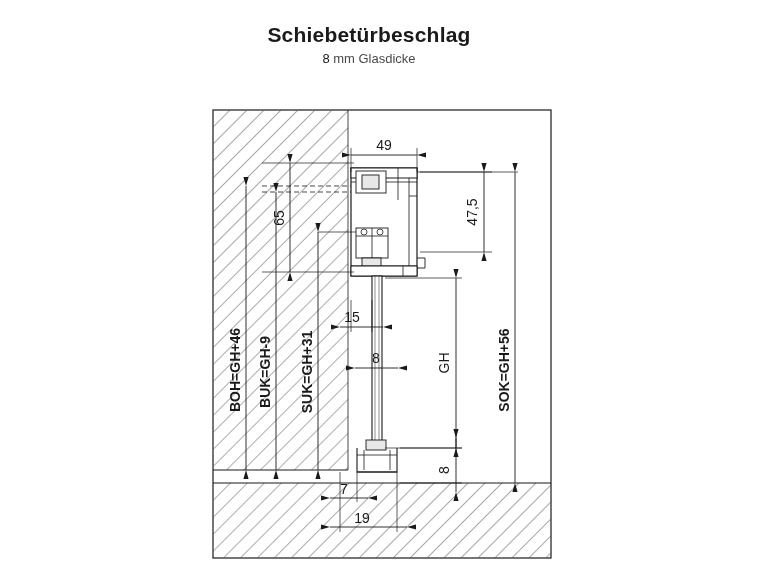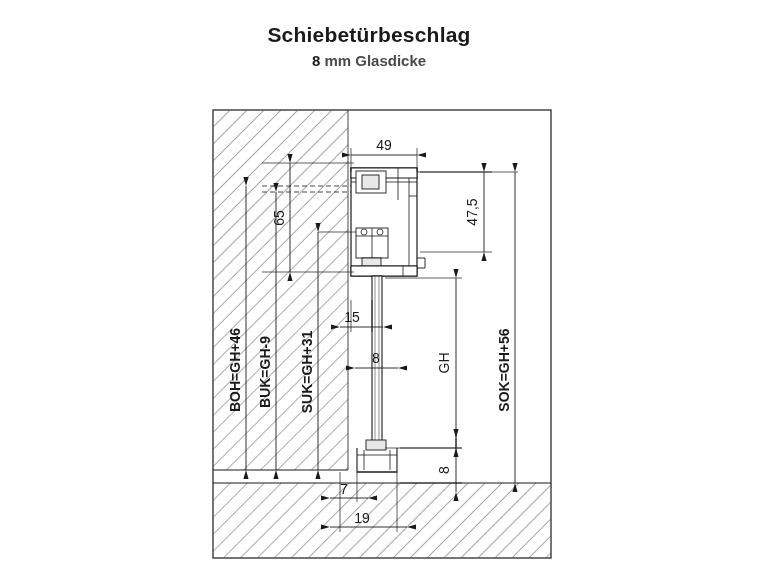--- a/index.html
+++ b/index.html
@@ -28,22 +28,22 @@
     text-align: center;
   }
   .title-main {
     font-size: 21px;
     font-weight: bold;
     letter-spacing: 0.2px;
     color: #1a1a1a;
     line-height: 1.2;
   }
   .title-sub {
-    font-size: 15px;
-    font-weight: bold;
+    font-size: 13px;
+    font-weight: normal;
     color: #4a4a4a;
     line-height: 1.3;
     margin-top: 4px;
   }
   .title-sub .num {
     color: #1a1a1a;
   }
   #drawing {
     position: absolute;
     top: 0;

